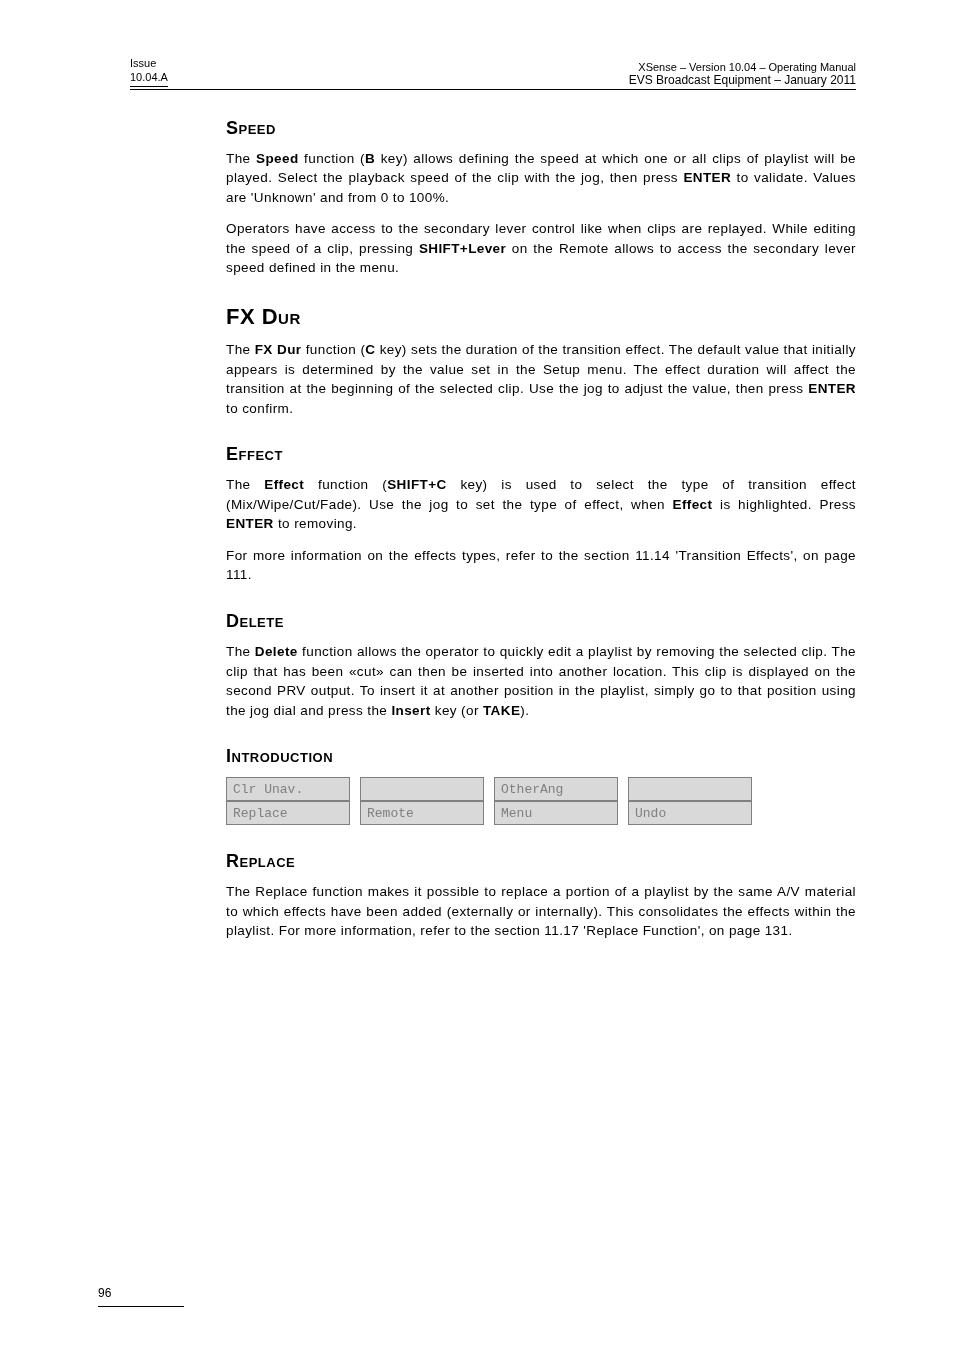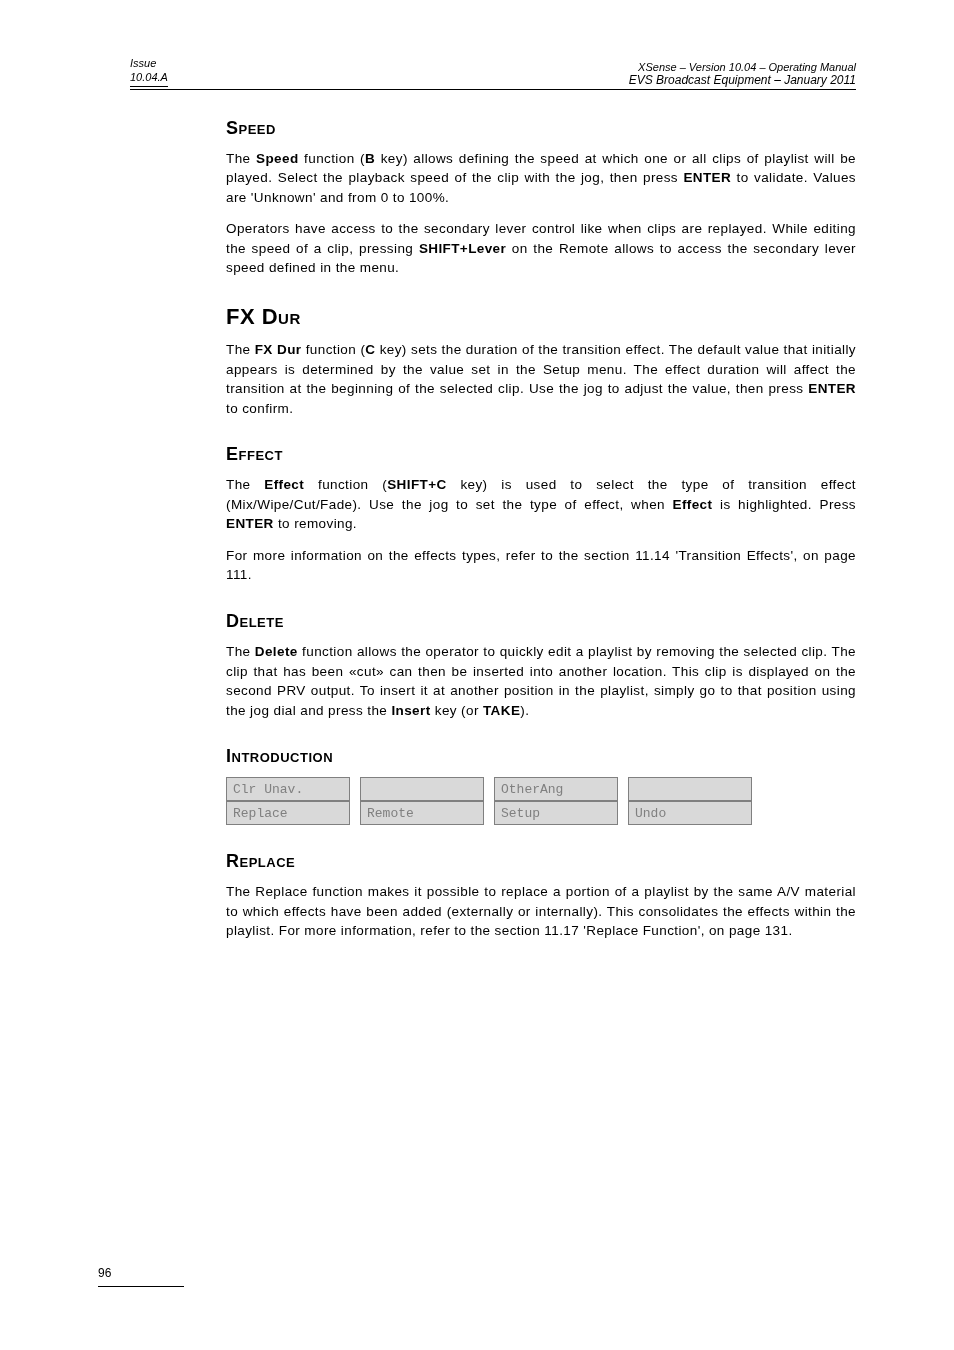--- a/index.html
+++ b/index.html
@@ -18,21 +18,20 @@
     box-sizing: border-box;
     padding: 56px 98px 40px 130px;
   }
   .header {
     display: flex;
     justify-content: space-between;
     align-items: flex-end;
     border-bottom: 1px solid #000;
     padding-bottom: 2px;
     margin-bottom: 28px;
-    font-style: italic;
   }
   .header-left {
     font-size: 11px;
     line-height: 1.3;
     border-bottom: none;
     padding-bottom: 2px;
     display: inline-block;
   }
   .header-left-inner {
     border-bottom: 1px solid #000;
@@ -93,21 +92,21 @@
     color: #808080;
     padding: 2px 6px;
     width: 110px;
     height: 18px;
     vertical-align: middle;
     margin-left: 10px;
   }
   .footer {
     position: absolute;
     left: 98px;
-    bottom: 68px;
+    bottom: 48px;
     font-size: 12px;
     padding-bottom: 2px;
     width: 40px;
   }
   .footer-line {
     border-top: 1px solid #000;
     margin-top: 2px;
     width: 86px;
     position: absolute;
     left: 0;
@@ -168,21 +167,21 @@
       <tbody>
           <tr>
         <td>Clr Unav.</td>
         <td></td>
         <td>OtherAng</td>
         <td></td>
       </tr>
       <tr>
         <td>Replace</td>
         <td>Remote</td>
-        <td>Setup</td>
+        <td>Menu</td>
         <td>Undo</td>
       </tr>
     </tbody>
       </table>
 
     <h2 class="section-heading smallcaps">Replace</h2>
     <p>The Replace function makes it possible to replace a portion of a playlist by the same A/V material to which effects have been added (externally or internally). This consolidates the effects within the playlist. For more information, refer to the section 11.17 'Replace Function', on page 131.</p>
 
   </div>
 

